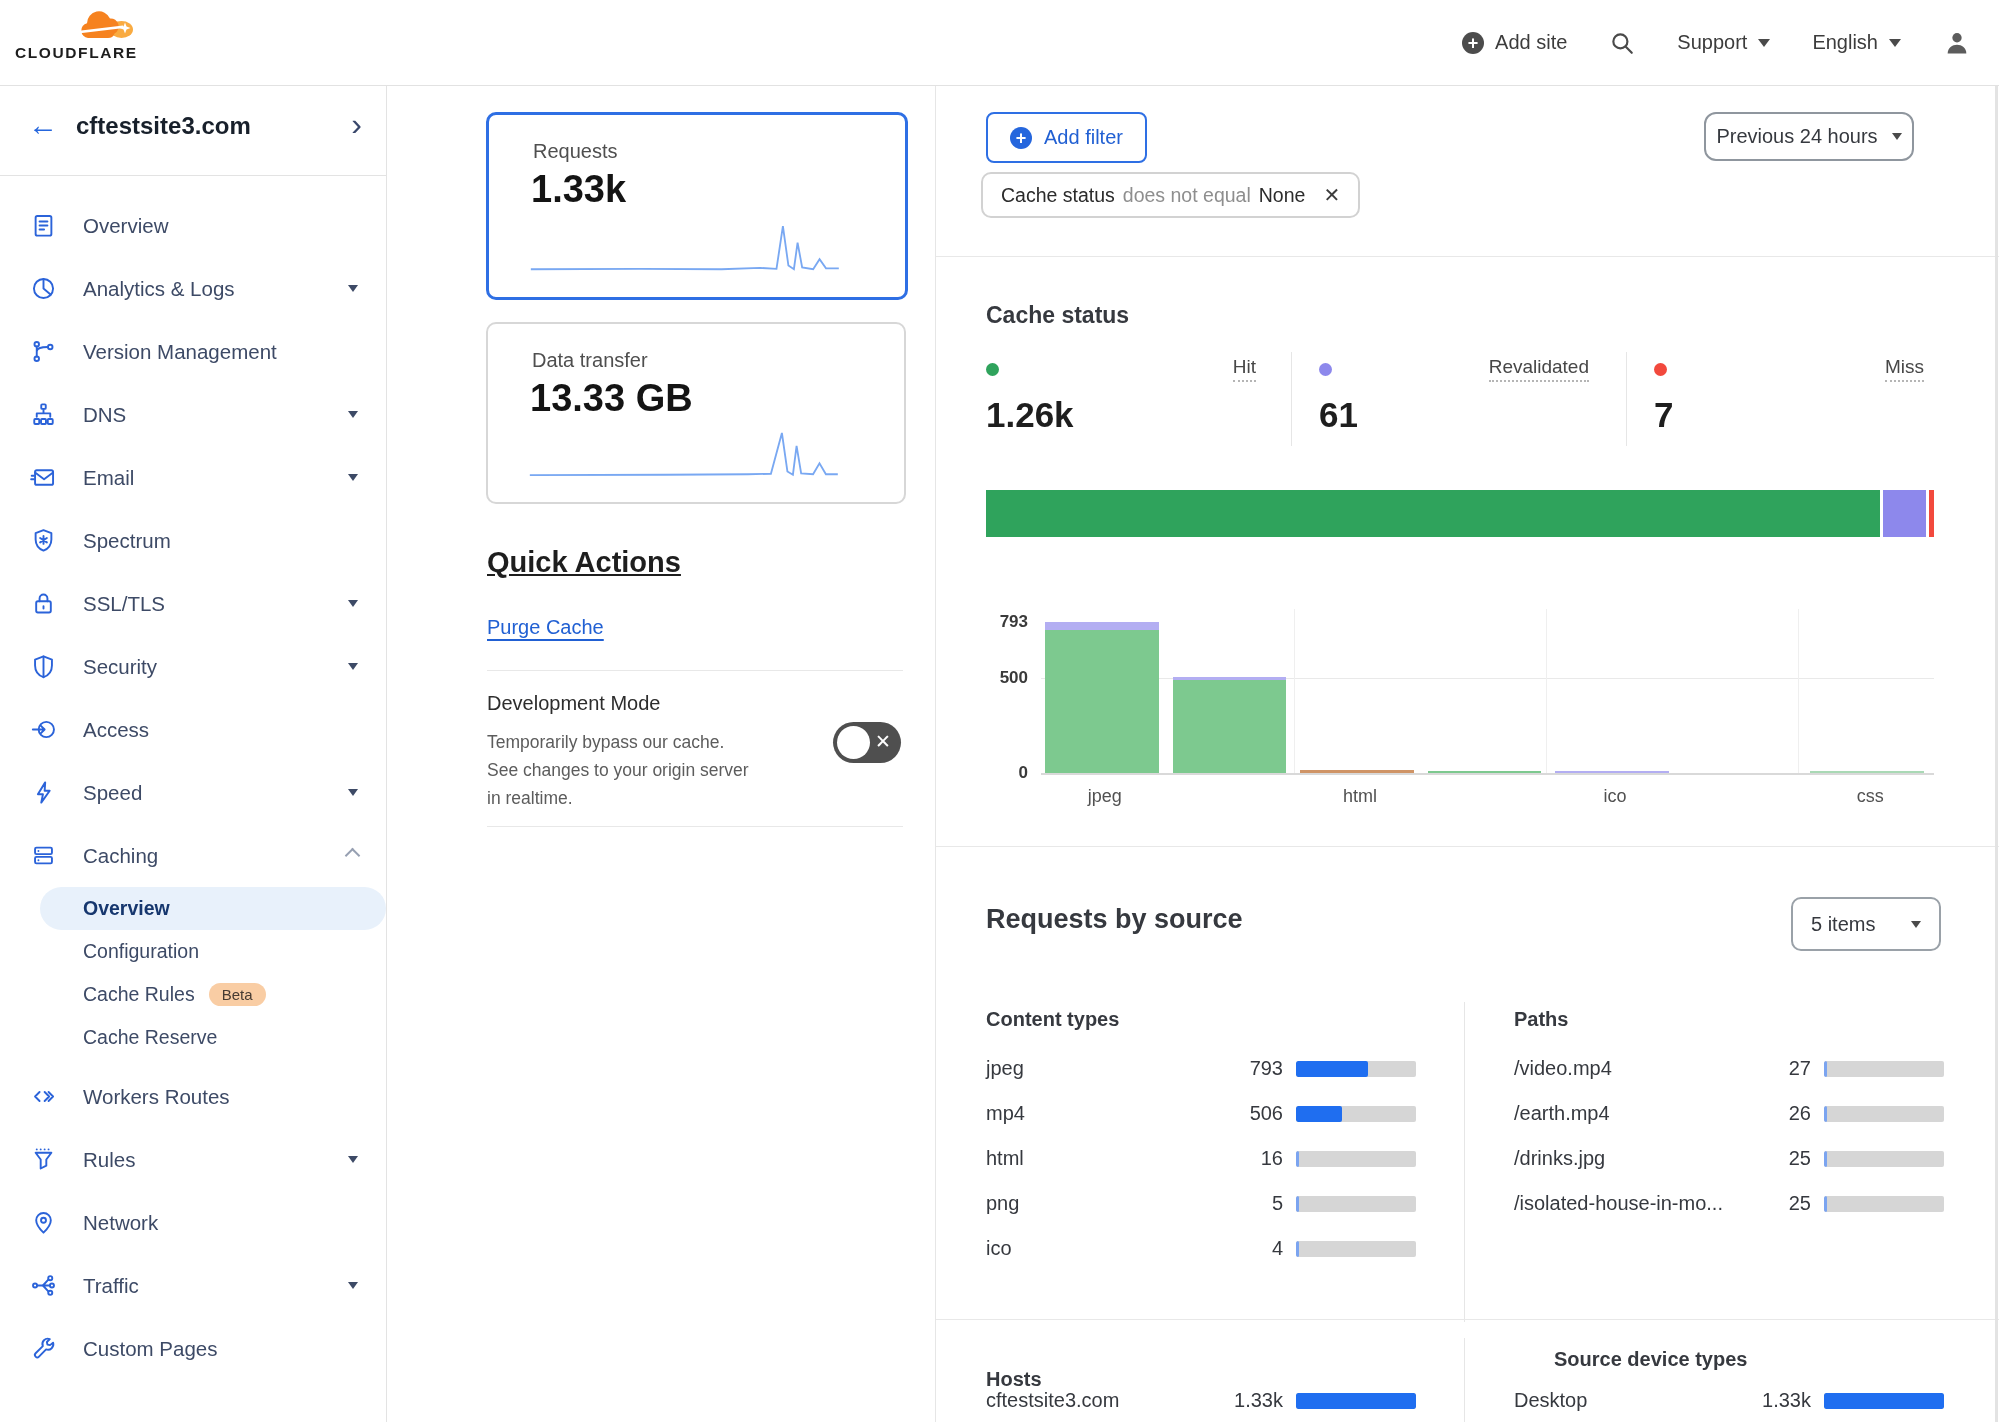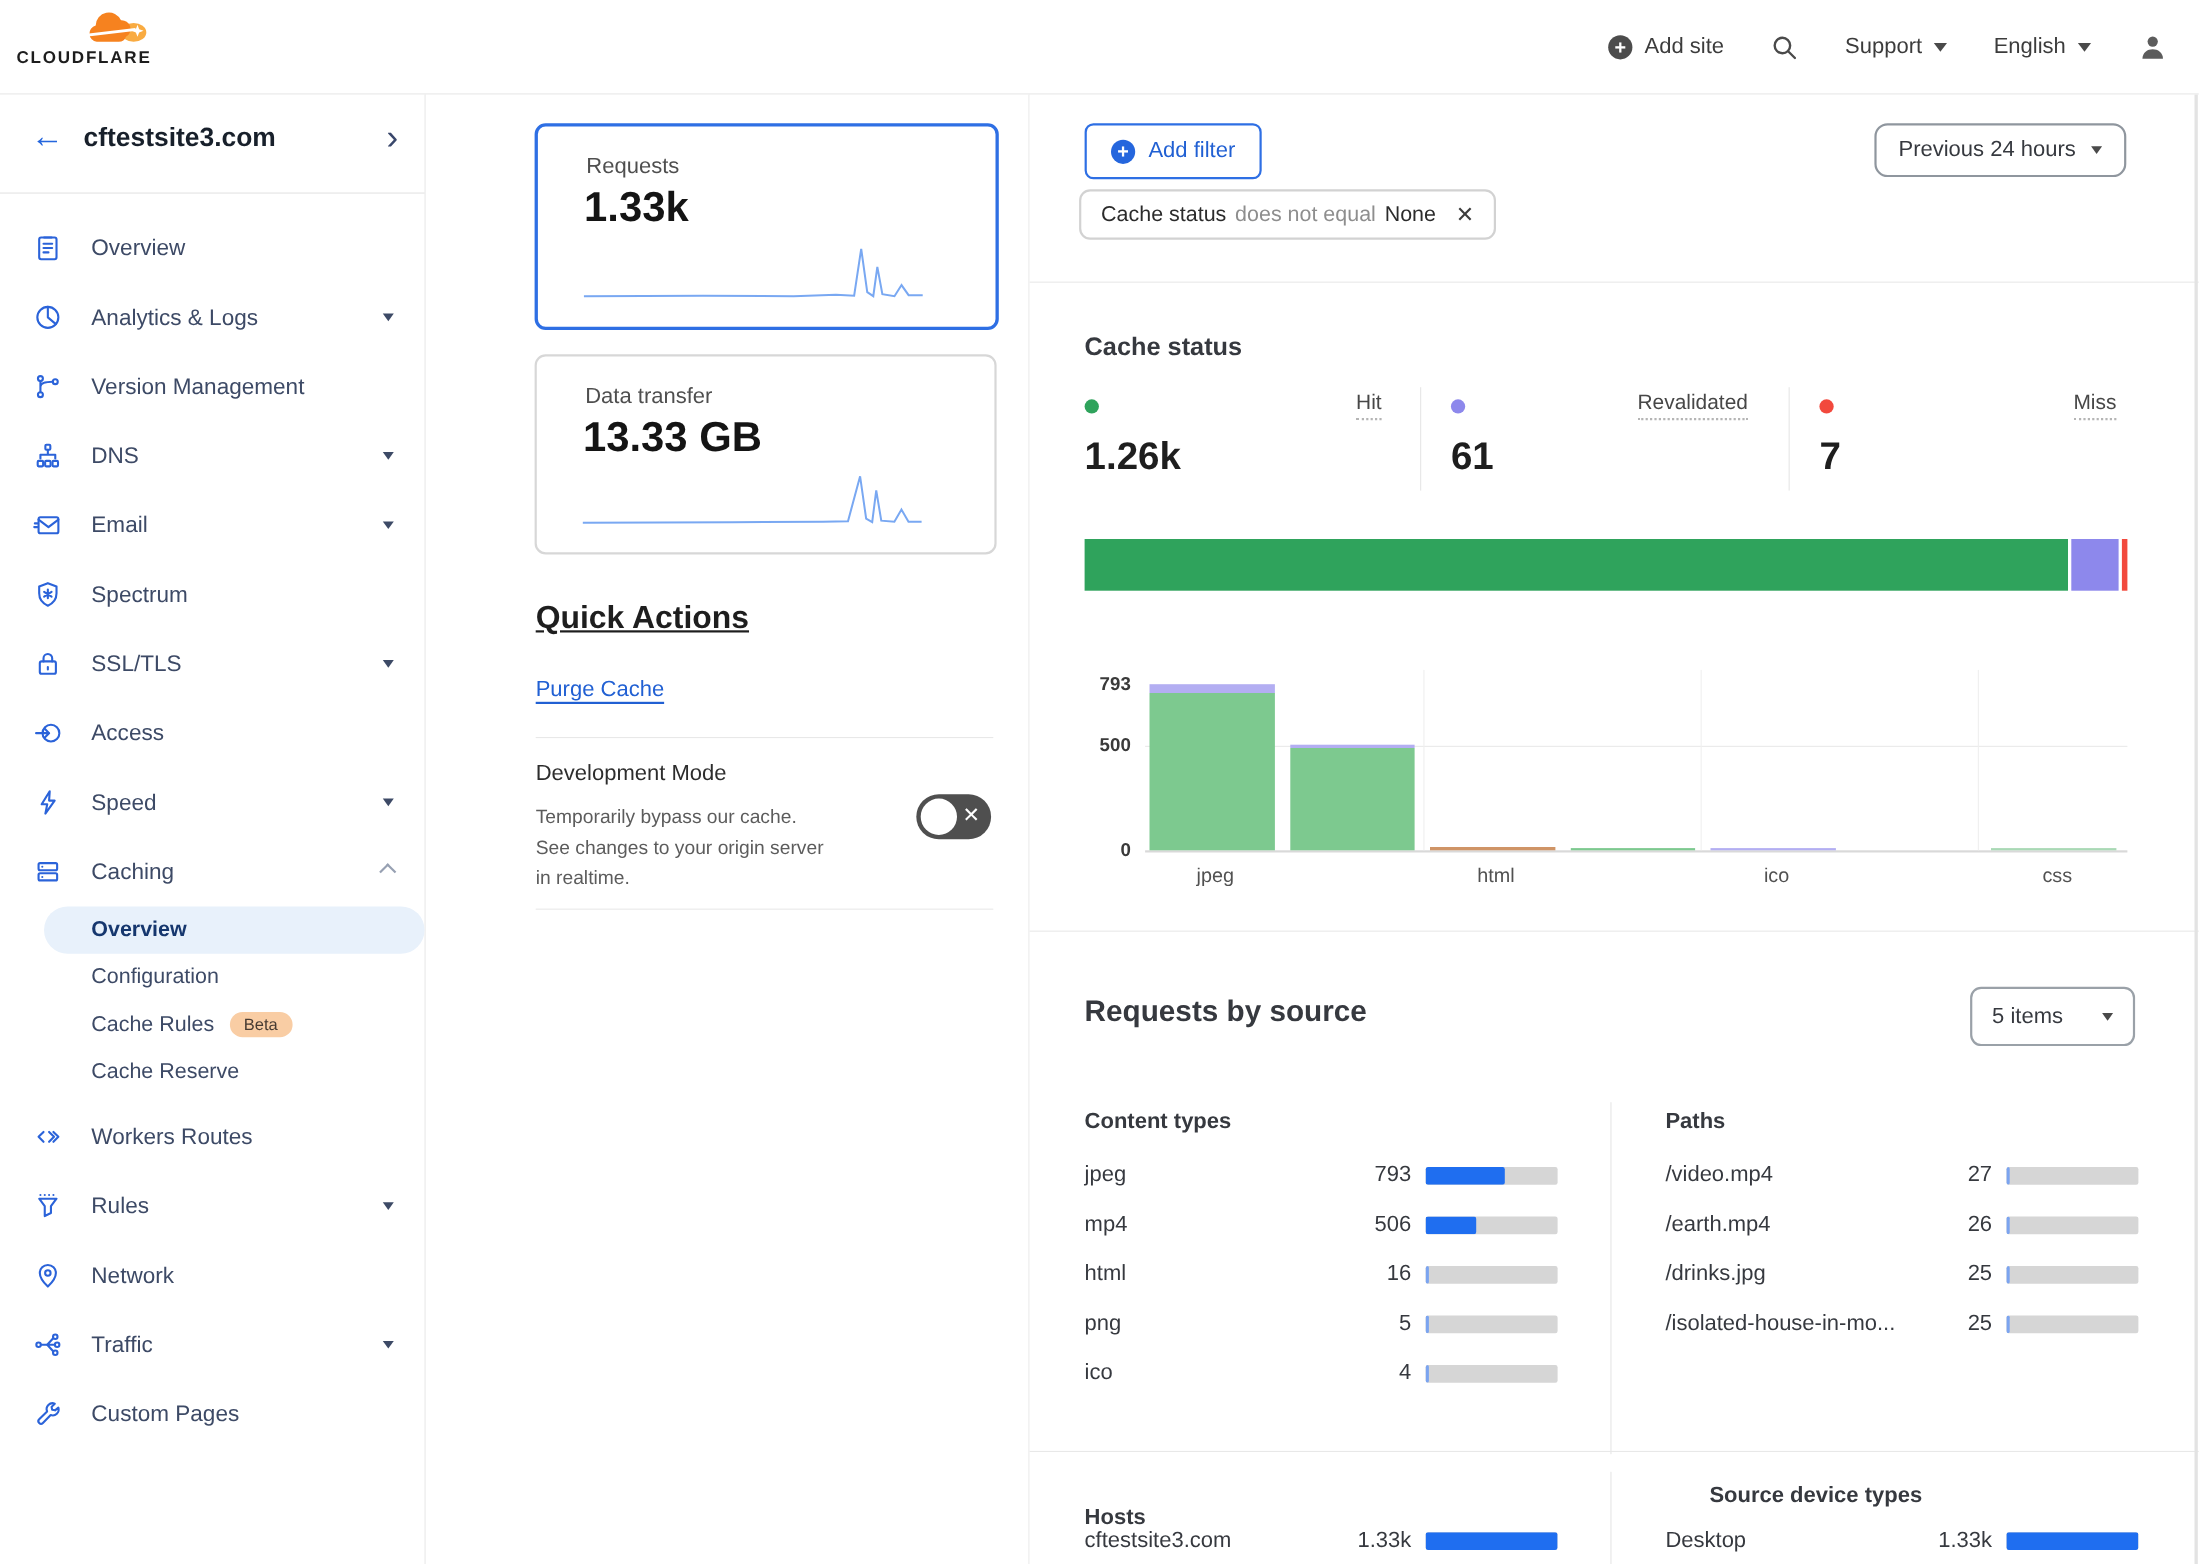--- a/index.html
+++ b/index.html
@@ -50,21 +50,21 @@
   .mdiv{position:absolute;left:100px;width:416px;height:1px;background:#e8e8e8;}
   .dev-title{position:absolute;left:100px;top:606px;font-size:20px;color:#2d2d2d;}
   .dev-desc{position:absolute;left:100px;top:642px;width:265px;font-size:17.5px;line-height:28px;color:#5c5c5c;}
   .toggle{position:absolute;left:446px;top:636px;width:68px;height:41px;border-radius:21px;background:#4f4f4f;cursor:pointer;}
   .knob{position:absolute;left:4px;top:4px;width:33px;height:33px;border-radius:50%;background:#fff;}
   .tx{position:absolute;right:10px;top:8px;color:#fff;font-size:19px;font-weight:700;}
 
   
   .rightcol{position:absolute;left:936px;top:86px;width:1063px;bottom:0;background:#fff;}
   .add-filter{position:absolute;left:50px;top:26px;height:51px;padding:0 22px;display:flex;align-items:center;gap:12px;border:2px solid #2e6fe4;border-radius:8px;background:#fff;font-size:20px;color:#2160d3;cursor:pointer;font-family:inherit;}
-  .time-range{position:absolute;left:768px;top:26px;width:229px;height:49px;border:2px solid #8f969e;border-radius:12px;display:flex;align-items:center;justify-content:center;gap:14px;font-size:20px;color:#36393f;cursor:pointer;box-sizing:border-box;background:#fff;}
+  .time-range{position:absolute;left:768px;top:26px;width:210px;height:49px;border:2px solid #8f969e;border-radius:12px;display:flex;align-items:center;justify-content:center;gap:14px;font-size:20px;color:#36393f;cursor:pointer;box-sizing:border-box;background:#fff;}
   .tri-sm{width:0;height:0;border-left:5.5px solid transparent;border-right:5.5px solid transparent;border-top:7.5px solid #4a4a4a;}
   .chip{position:absolute;left:45px;top:86px;height:46px;padding:0 18px;border:2px solid #d2d2d2;border-radius:10px;display:flex;align-items:center;gap:8px;font-size:19.5px;box-sizing:border-box;background:#fff;}
   .chip-field,.chip-val{color:#2b2b2b;}
   .chip-op{color:#8e8e8e;}
   .chip-x{margin-left:10px;font-size:20px;color:#3c3c3c;cursor:pointer;}
   .hdiv{position:absolute;left:0;right:0;height:1px;background:#e8e8e8;}
   .cs-title{position:absolute;left:50px;top:216px;font-size:23px;font-weight:600;color:#36393f;}
   .stat{position:absolute;top:270px;width:270px;}
   .stat-top{display:flex;align-items:center;gap:11px;justify-content:space-between;}
   .stat-dot{width:13px;height:13px;border-radius:50%;flex:none;}
@@ -213,20 +213,30 @@
               <rect x="5.5" y="10" width="13" height="10" rx="1.5"></rect>
               <path d="M8.5 10V7.5a3.5 3.5 0 0 1 7 0V10M12 14.5v2"></path>
             </svg>
           </span>
           <span class="nav-label">SSL/TLS</span>
           <span class="caret-down"></span>
         </div>
         <div class="nav-item">
           <span class="nav-icon">
             <svg viewBox="0 0 24 24">
+              <path d="M12 3 19.5 5.8V11c0 5.5-3.5 9-7.5 10.5C8 20 4.5 16.5 4.5 11V5.8Z"></path>
+              <path d="M12 3v18.5"></path>
+            </svg>
+          </span>
+          <span class="nav-label">Security</span>
+          <span class="caret-down"></span>
+        </div>
+        <div class="nav-item">
+          <span class="nav-icon">
+            <svg viewBox="0 0 24 24">
               <circle cx="14.5" cy="12" r="6.8"></circle>
               <path d="M2.5 12H13M9.5 8.5 13 12l-3.5 3.5"></path>
             </svg>
           </span>
           <span class="nav-label">Access</span>
         </div>
         <div class="nav-item">
           <span class="nav-icon">
             <svg viewBox="0 0 24 24">
               <path d="M13.5 3 7 13.5h4.5L10 21l7.5-10.5H13Z"></path>

